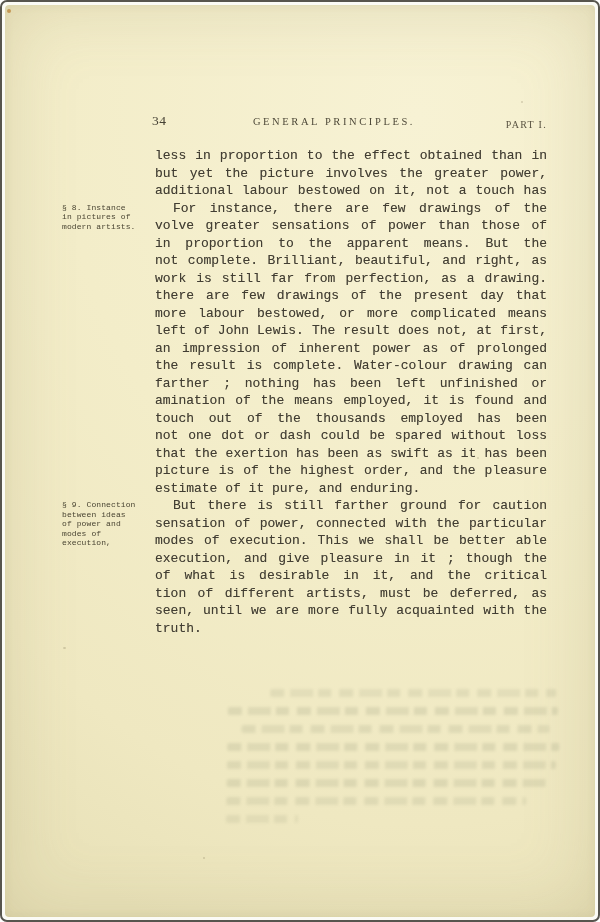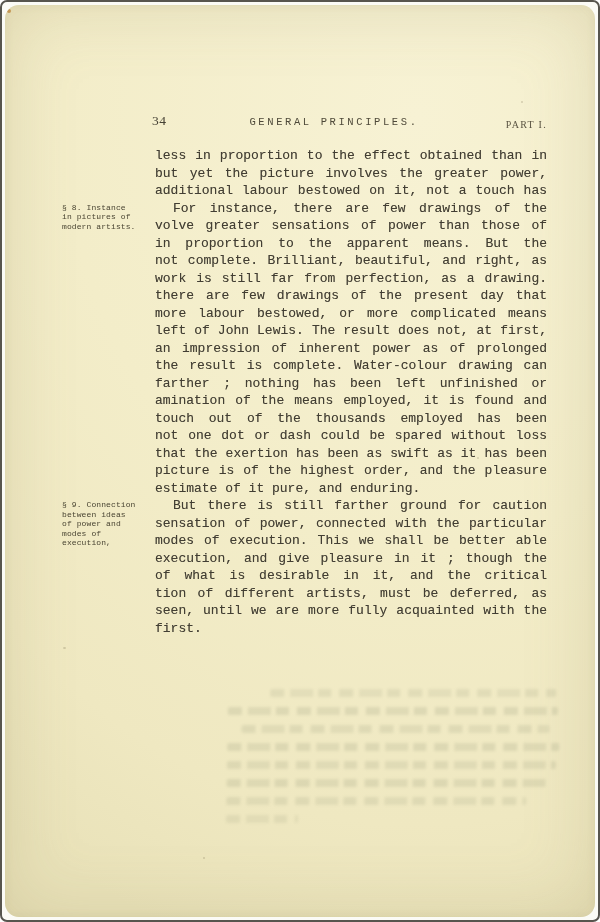--- a/index.html
+++ b/index.html
@@ -4,33 +4,33 @@
 <style>
   html,body{margin:0;padding:0;background:#ffffff;}
   body{width:600px;height:922px;overflow:hidden;font-family:"Liberation Serif","DejaVu Serif",serif;}
 
   .scan{
     width:600px;height:922px;box-sizing:border-box;
     border:2px solid #57554e;border-radius:7px;
     background:#fbfbf6;padding:3px;position:relative;
   }
   .paper{
-    position:relative;width:100%;height:100%;border-radius:14px;overflow:hidden;
+    position:relative;width:100%;height:100%;border-radius:4px;overflow:hidden;
     background:radial-gradient(120% 95% at 70% 12%, #f7f2d4 0%, #f3edc9 50%, #efe8c1 82%, #e9e2b9 100%);
   }
   .paper::after{
     content:"";position:absolute;inset:0;pointer-events:none;border-radius:4px;
     box-shadow:inset 0 0 70px rgba(150,138,92,.22), inset 0 0 10px rgba(140,128,85,.12);
   }
 
   
   .header{position:absolute;top:108px;left:150px;width:392px;height:18px;color:#4b463a;}
   .pagenum{position:absolute;left:-3px;top:0;font-size:13.5px;letter-spacing:.5px;color:#454134;}
   .runtitle{position:absolute;left:0;right:16px;top:3px;text-align:center;font-size:10.5px;
-    letter-spacing:2.6px;margin-right:18px;color:#4e4939;font-family:Liberation Mono, monospace;}
+    letter-spacing:2.6px;margin-right:18px;color:#4e4939;}
   .part{position:absolute;right:0;top:6px;font-size:10px;letter-spacing:1.3px;color:#5a5442;}
 
   
   .column{
     position:absolute;left:150px;top:142px;width:392px;
     font-size:13px;color:#423e33;
     text-shadow:0 0 .5px rgba(66,62,51,.45);
     font-family:Liberation Mono, monospace;
   }
   .para{position:relative;}
@@ -125,21 +125,21 @@
             <div>modes of</div>
             <div>execution,</div>
           </div>
           <div class="tline ind">But there is still farther ground for caution in pursuing the</div>
           <div class="tline">sensation of power, connected with the particular characters and</div>
           <div class="tline">modes of execution.  This we shall be better able to understand</div>
           <div class="tline">execution, and give pleasure in it ; though the full determination</div>
           <div class="tline">of what is desirable in it, and the critical examination of the execu-</div>
           <div class="tline">tion of different artists, must be deferred, as will be immediately</div>
           <div class="tline">seen, until we are more fully acquainted with the principles of</div>
-          <div class="tline last">first.</div>
+          <div class="tline last">truth.</div>
         </div>
       </div>
 
     <div class="ghost">
       <div class="gline"></div>
       <div class="gline"></div>
       <div class="gline"></div>
       <div class="gline"></div>
       <div class="gline"></div>
       <div class="gline"></div>

